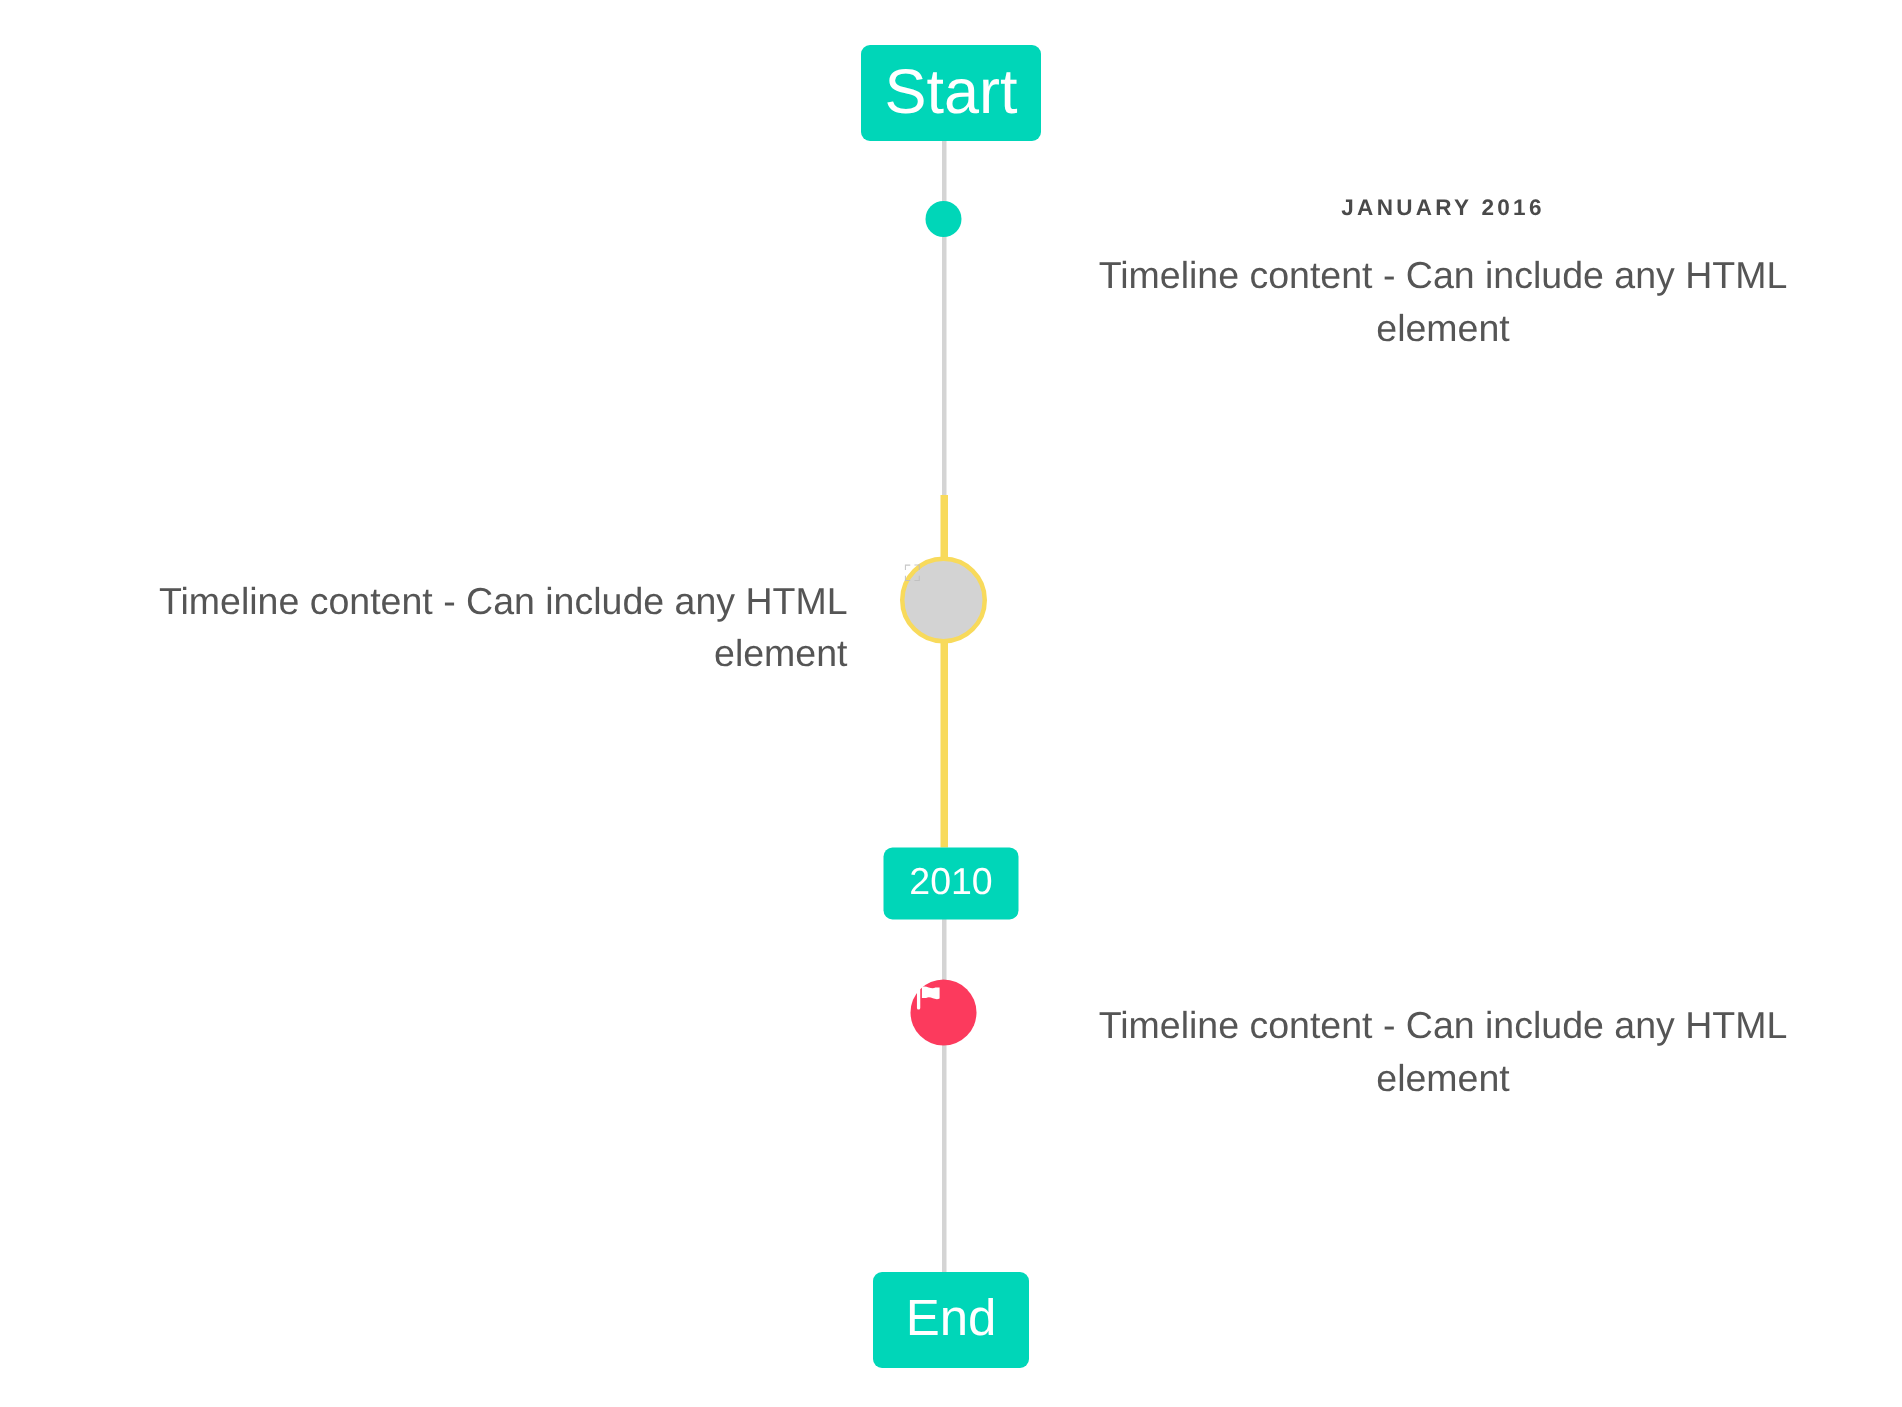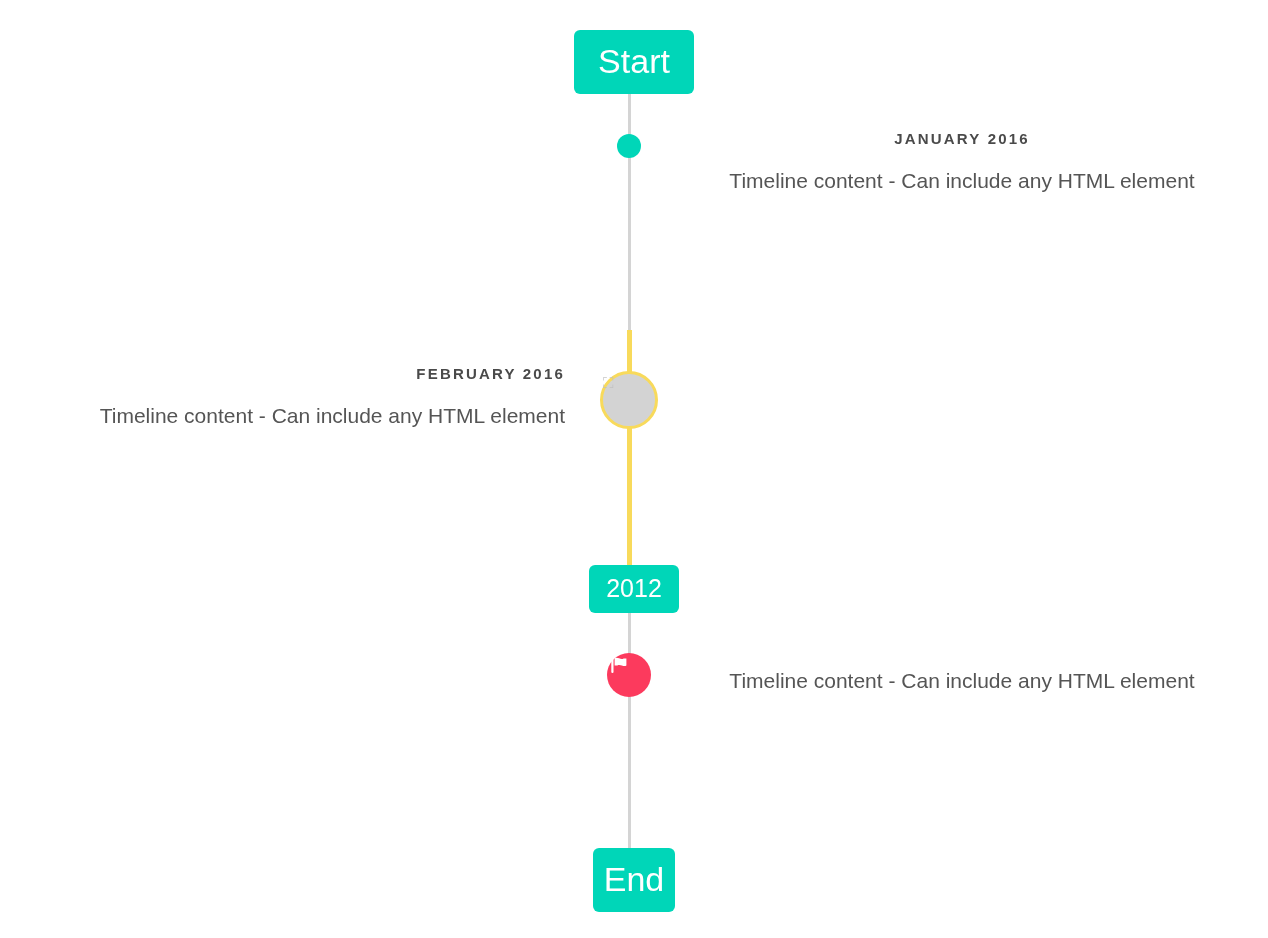--- a/index.html
+++ b/index.html
@@ -52,33 +52,33 @@
     justify-content: center;
     font-weight: 400;
     line-height: 1;
     white-space: nowrap;
     z-index: 5;
   }
   .cap-start {
     top: 30px;
     width: 120px;
     height: 64px;
-    font-size: 34px;
+    font-size: 42px;
     padding-bottom: 3px;
   }
   .cap-mid {
     top: 565px;
     width: 90px;
     height: 48px;
     font-size: 25px;
     padding-bottom: 2px;
   }
   .cap-end {
     top: 848px;
-    width: 82px;
+    width: 104px;
     height: 64px;
     font-size: 34px;
     padding-bottom: 3px;
   }
 
   
   .entry {
     position: absolute;
     width: 1268px;
     display: flex;
@@ -103,21 +103,21 @@
   .entry-date {
     font-size: 15px;
     font-weight: 700;
     letter-spacing: 2.2px;
     color: #4a4a4a;
     text-transform: uppercase;
     line-height: 1.2;
   }
   .entry-text {
     margin-top: 19px;
-    font-size: 21px;
+    font-size: 25px;
     font-weight: 400;
     color: #555555;
     line-height: 1.38;
   }
 
   
   .marker {
     position: absolute;
     left: 629px;
     transform: translate(-50%, -50%);
@@ -180,26 +180,25 @@
     </div>
   </div>
 
   <div class="marker" style="top:400px;">
     <span class="marker-ring">
       <span class="broken-glyph">⛶</span>
     </span>
   </div>
   <div class="entry entry-left" style="top:365px;">
     <div class="entry-body">
-      <div class="entry-date">FEBRUARY 2016</div>
       <div class="entry-text">Timeline content - Can include any HTML element</div>
     </div>
   </div>
 
-  <div class="cap cap-mid">2012</div>
+  <div class="cap cap-mid">2010</div>
 
   <div class="marker" style="top:675px;">
     <span class="marker-flag">
       <svg width="24" height="24" viewBox="0 0 24 24" aria-hidden="true">
         <rect x="4.3" y="4" width="2.2" height="16" rx="1" fill="#ffffff"></rect>
         <path d="M7.6 5.2 C10.6 3.4 13.6 7.2 16.6 5.4 L19.4 5.4 L19.4 12.6 C16.4 14.4 13.4 10.6 10.4 12.4 L7.6 12.4 Z" fill="#ffffff"></path>
       </svg>
     </span>
   </div>
   <div class="entry entry-right" style="top:648px;">

